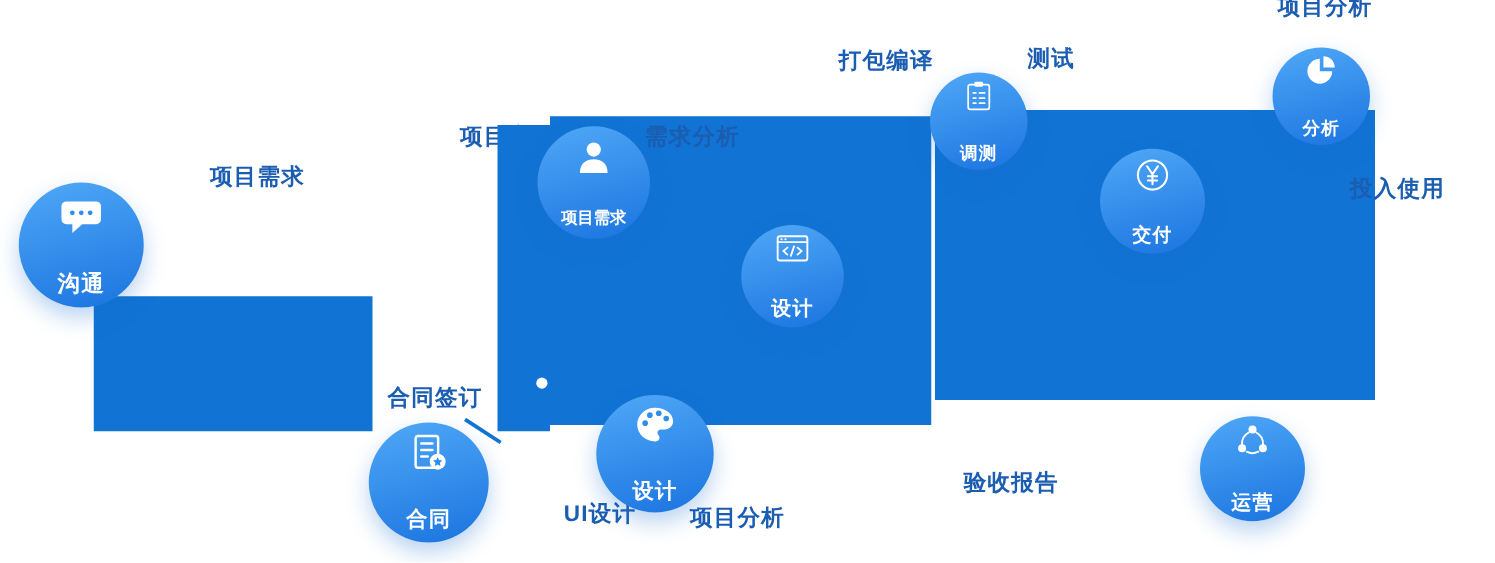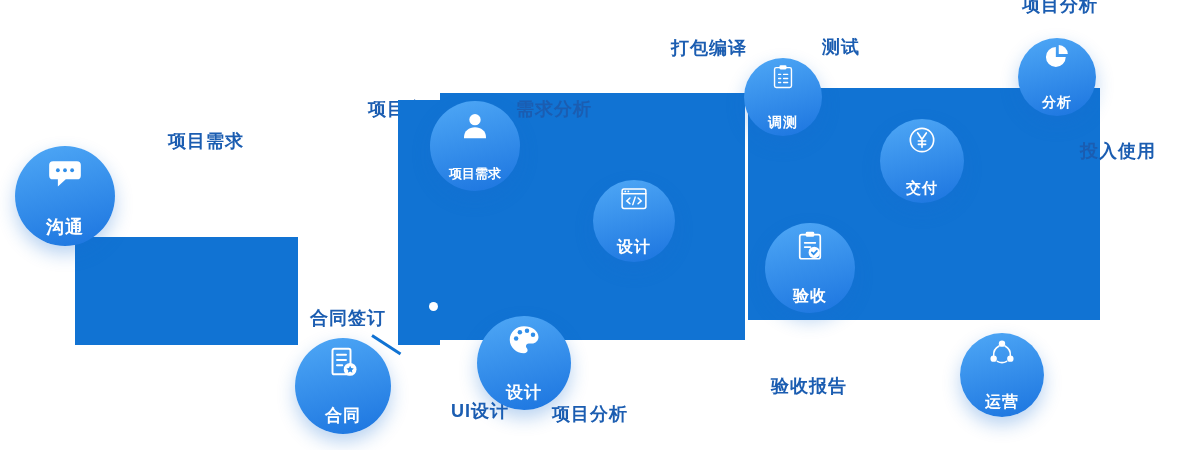--- a/index.html
+++ b/index.html
@@ -96,32 +96,20 @@
     <span class="nicon">
       <svg width="28" height="28" viewBox="0 0 48 48" fill="none" stroke="#fff" stroke-width="2.4" stroke-linecap="round">
           <rect x="9.5" y="8" width="29" height="34" rx="3"></rect>
           <rect x="18" y="4" width="12" height="7" rx="2" fill="#fff" stroke="none"></rect>
           <path d="M16.5 19.5h3.5M25 19.5h7M16.5 26.5h3.5M25 26.5h7M16.5 33.5h3.5M25 33.5h7"></path>
         </svg>
     </span>
     <span class="nlabel" style="font-size:14px;">调测</span>
   </div>
 
-  <div class="node" style="left:765px;top:223px;width:90px;height:90px;">
-    <span class="nicon">
-      <svg width="34" height="34" viewBox="0 0 48 48" fill="none" stroke="#fff" stroke-width="2.4" stroke-linecap="round">
-          <rect x="9.5" y="8" width="29" height="34" rx="3"></rect>
-          <rect x="18" y="4" width="12" height="7" rx="2" fill="#fff" stroke="none"></rect>
-          <path d="M16.5 19.5h15M16.5 25.5h8"></path>
-          <circle cx="30" cy="33" r="8" fill="#fff" stroke="none"></circle>
-          <path d="M26.5 33l2.6 2.6 4.6-4.8" stroke="#2f8ee9" stroke-width="2.6"></path>
-        </svg>
-    </span>
-    <span class="nlabel" style="font-size:16px;">验收</span>
-  </div>
 
   <div class="node" style="left:880px;top:119px;width:84px;height:84px;">
     <span class="nicon">
       <svg width="32" height="32" viewBox="0 0 48 48" fill="none" stroke="#fff" stroke-width="2.5" stroke-linecap="round">
           <circle cx="24" cy="24" r="17.5"></circle>
           <path d="M17.5 13.5L24 23l6.5-9.5M24 23v12M18.5 25.5h11M18.5 30.5h11"></path>
         </svg>
     </span>
     <span class="nlabel" style="font-size:15px;">交付</span>
   </div>

